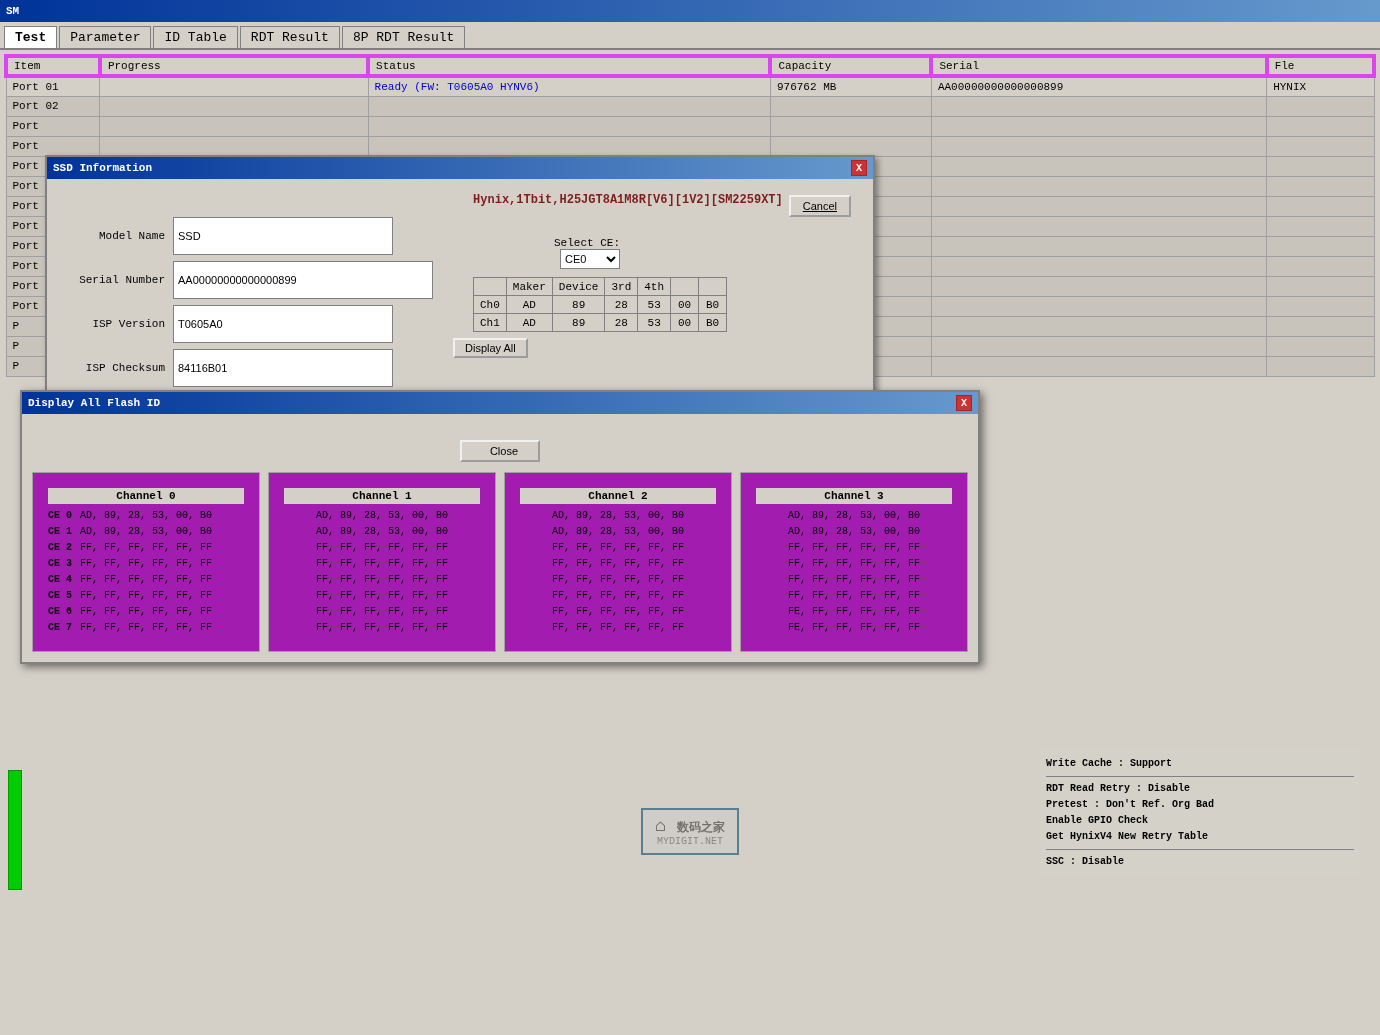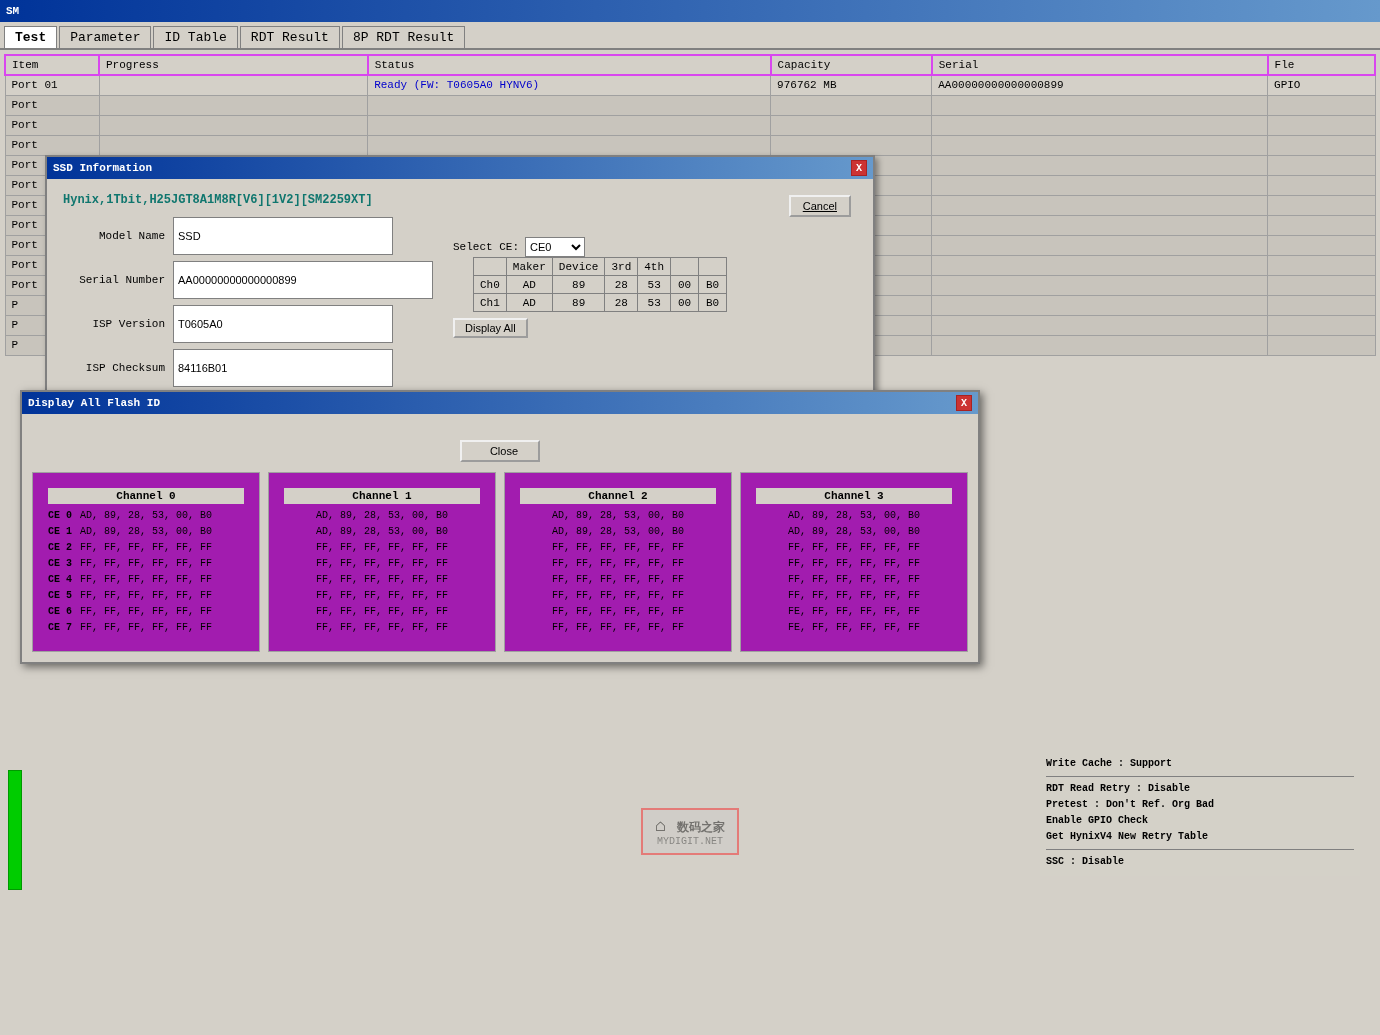--- a/index.html
+++ b/index.html
@@ -64,21 +64,21 @@
 
     
     .data-table {
       width: 100%;
       border-collapse: collapse;
       background: #d4d0c8;
     }
 
     .data-table th {
       background: #d4d0c8;
-      border: 2px solid #d946ef;
+      border: 4px solid #d946ef;
       padding: 2px 6px;
       font-size: 11px;
       font-weight: normal;
       text-align: left;
       height: 20px;
     }
 
     .data-table td {
       border: 1px solid #a0a0a0;
       padding: 2px 6px;
@@ -136,24 +136,24 @@
       justify-content: center;
       font-size: 10px;
       cursor: pointer;
     }
 
     .dialog-content {
       padding: 10px 16px;
     }
 
     .dialog-header-text {
-      color: #0f766e;
+      color: #7f1d1d;
       font-weight: bold;
       font-size: 12px;
-      text-align: left;
+      text-align: right;
       margin-bottom: 10px;
     }
 
     .form-row {
       display: flex;
       align-items: center;
       margin-bottom: 6px;
     }
 
     .form-label {
@@ -337,21 +337,21 @@
     .watermark {
       position: absolute;
       bottom: 180px;
       left: 50%;
       transform: translateX(-50%);
       opacity: 0.6;
       text-align: center;
     }
 
     .watermark-box {
-      border: 2px solid #ef4444;
+      border: 2px solid #0c4a6e;
       padding: 6px 12px;
       background: rgba(200,200,200,0.5);
     }
 
     .watermark-icon {
       font-size: 18px;
       margin-right: 4px;
     }
 
     .watermark-text {
@@ -414,21 +414,29 @@
           <th style="width:80px;">Fle</th>
         </tr>
       </thead>
       <tbody>
         <tr class="active-row">
           <td>Port 01</td>
           <td></td>
           <td class="status-ready">Ready (FW: T0605A0  HYNV6)</td>
           <td>976762 MB</td>
           <td>AA00000000000000899</td>
-          <td>GPIO</td>
+          <td>HYNIX</td>
+        </tr>
+        <tr class="port-row">
+          <td>Port 02</td>
+          <td></td>
+          <td></td>
+          <td></td>
+          <td></td>
+          <td></td>
         </tr>
         <tr class="port-row">
           <td>Port</td>
           <td></td>
             <td></td>
             <td></td>
             <td></td>
             <td></td>
         </tr>
         <tr class="port-row">
@@ -557,21 +565,21 @@
             <span class="form-label">ISP Version</span>
             <input class="form-input" type="text" value="T0605A0" style="">
           </div>
           <div class="form-row">
             <span class="form-label">ISP Checksum</span>
             <input class="form-input" type="text" value="84116B01" style="">
           </div>
         </div>
 
         <div style="margin-top: 20px;">
-          <div style="display:flex; align-items:center; ">
+          <div style="display:flex; align-items:center; margin-bottom:8px;flex-direction:column;">
             <span class="ce-label">Select CE:</span>
             <select class="select-ce">
               <option>CE0</option>
             </select>
           </div>
           <div class="flash-id-table">
             <table>
               <thead>
                 <tr>
                   <th></th>

